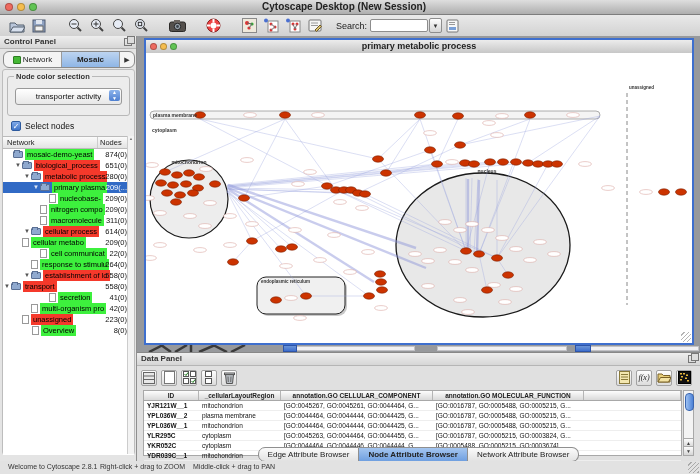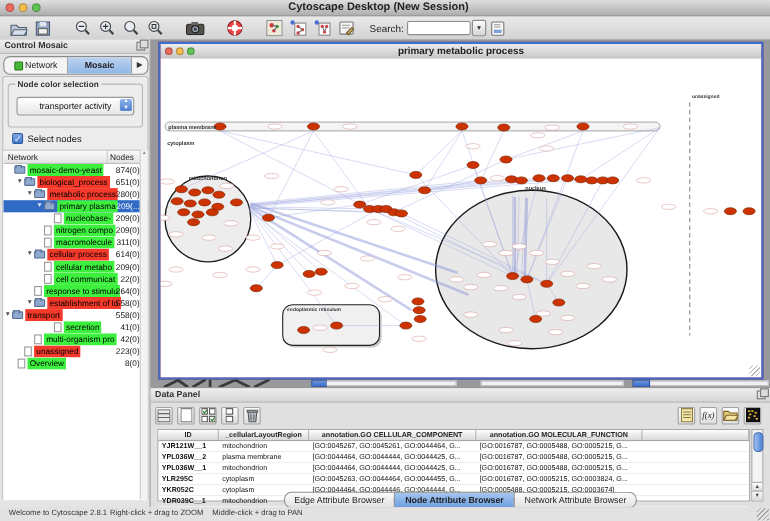--- a/index.html
+++ b/index.html
@@ -58,21 +58,21 @@
   .ticon.file{width:7px;height:9px;background:#fff;border:1px solid #999;box-sizing:border-box;}
   .tlabel{font-size:7.5px;color:#000;padding:0 2px;flex:none;max-width:72px;overflow:hidden;}
   .tlabel.green{background:#3df03d;}
   .tlabel.red{background:#f5392b;}
   .tcount{position:absolute;right:7px;font-size:7.5px;color:#111;background:transparent;}
   .tree-row.sel .tcount{color:#fff;}
   .tree-scroll{position:absolute;right:0;top:66px;width:6px;height:318px;background:#f3f3f3;border-left:1px solid #ccc;}
   .tree-scroll .arr{font-size:4px;color:#777;text-align:center;display:block;}
   
   .desktop{position:absolute;left:137px;top:36px;width:563px;height:316px;background:#97999c;overflow:hidden;}
-  .net-window{position:absolute;left:7px;top:2px;width:550px;height:307px;border:2px solid #3e6fce;background:#b91c1c;box-sizing:border-box;}
+  .net-window{position:absolute;left:7px;top:2px;width:550px;height:307px;border:2px solid #3e6fce;background:#22c55e;box-sizing:border-box;}
   .net-titlebar{position:relative;height:13px;background:linear-gradient(#ececec,#c7c7c7);border-bottom:1px solid #8a8a8a;}
   .net-titlebar .lights{left:4px;top:3px;gap:3px;}
   .net-titlebar .light{width:7px;height:7px;}
   .net-title{position:absolute;left:0;right:0;top:1px;text-align:center;font-size:9px;font-weight:bold;color:#222;}
   .net-canvas{position:absolute;left:0;top:13px;width:546px;height:290px;background:#fff;overflow:hidden;}
   .grip{position:absolute;right:1px;bottom:1px;width:10px;height:10px;
     background:repeating-linear-gradient(135deg,transparent 0 2px,#b5b5b5 2px 3px);}
   .frag-strip{position:absolute;left:0;top:309px;width:563px;height:7px;}
   .frag-blue{position:absolute;top:0;height:7px;background:linear-gradient(#6b94d6,#3e6fce);border:1px solid #2d54a8;box-sizing:border-box;}
   .frag-light{position:absolute;top:1px;height:5px;background:#f1f1f3;border:1px solid #c2c2c6;box-sizing:border-box;}
@@ -231,21 +231,21 @@
         <rect x="1" y="1" width="11" height="12" rx="1" fill="#f7f7f7" stroke="#777"></rect>
         <rect x="3" y="8" width="7" height="3" fill="#7aa0d8"></rect>
         <line x1="3" y1="3.5" x2="9" y2="3.5" stroke="#999"></line>
         <line x1="3" y1="5.5" x2="9" y2="5.5" stroke="#999"></line>
       </svg>
     </span>
 </div>
 
 <div class="control-panel">
   <div class="panel-header">
-    <div class="ph-title">Control Mosaic</div>
+    <div class="ph-title">Control Panel</div>
     <div class="float-icon"></div>
   </div>
   <div class="cp-tabs">
     <div class="cp-tab">
       <span class="net-dot"></span>
       <span>Network</span>
     </div>
     <div class="cp-tab sel">
       <span>Mosaic</span>
     </div>
@@ -310,21 +310,21 @@
             <span class="ticon file"></span>
             <span class="tlabel green">macromolecule</span>
             <span class="tcount">311(0)</span>
           </div>
           <div class="tree-row" style="padding-left: 20px;">
             <span class="tri">▼</span>
             <span class="ticon folder"></span>
             <span class="tlabel red">cellular process</span>
             <span class="tcount">614(0)</span>
           </div>
-          <div class="tree-row" style="padding-left: 29px;">
+          <div class="tree-row" style="padding-left: 11px;">
             <span class="tri"></span>
             <span class="ticon file"></span>
             <span class="tlabel green">cellular metabo</span>
             <span class="tcount">209(0)</span>
           </div>
           <div class="tree-row" style="padding-left: 29px;">
             <span class="tri"></span>
             <span class="ticon file"></span>
             <span class="tlabel green">cell communicat</span>
             <span class="tcount">22(0)</span>
@@ -358,21 +358,21 @@
             <span class="ticon file"></span>
             <span class="tlabel green">multi-organism pro</span>
             <span class="tcount">42(0)</span>
           </div>
           <div class="tree-row" style="padding-left: 11px;">
             <span class="tri"></span>
             <span class="ticon file"></span>
             <span class="tlabel red">unassigned</span>
             <span class="tcount">223(0)</span>
           </div>
-          <div class="tree-row" style="padding-left: 5px;">
+          <div class="tree-row" style="padding-left: 21px;">
             <span class="tri"></span>
             <span class="ticon file"></span>
             <span class="tlabel green">Overview</span>
             <span class="tcount">8(0)</span>
           </div>
         </div>
     </div>
     <div class="tree-scroll">
         <span class="arr">▲</span>
       </div>

